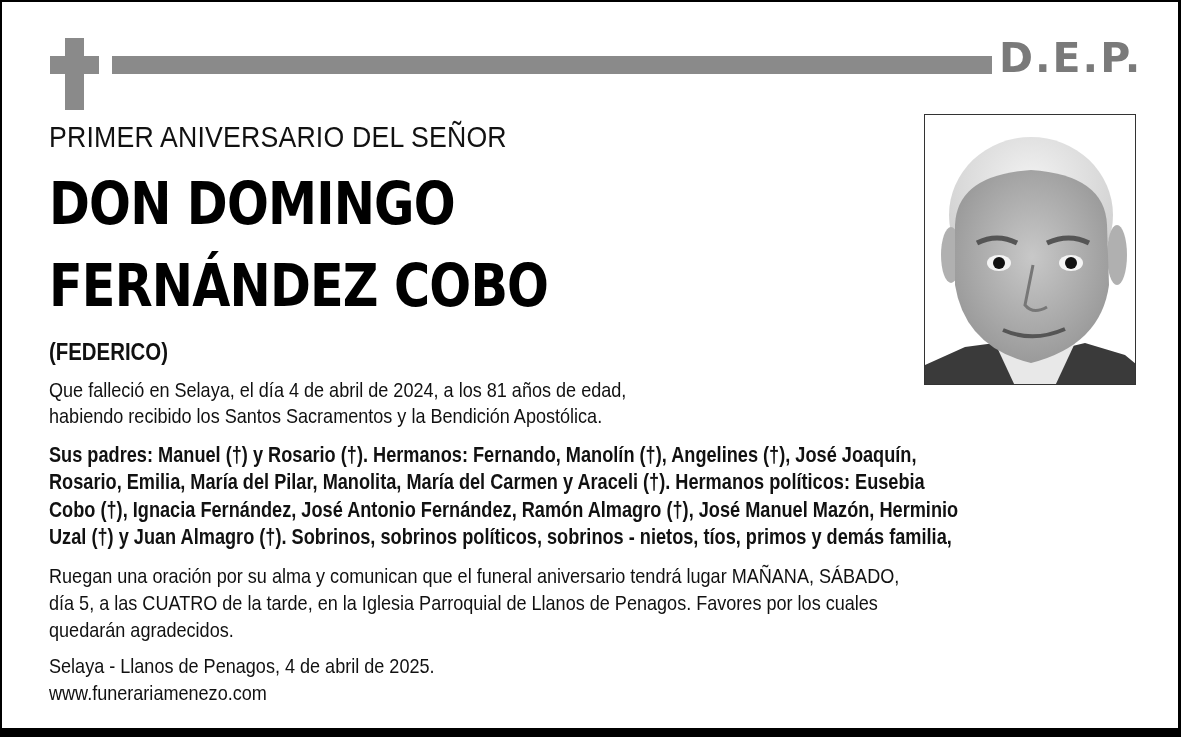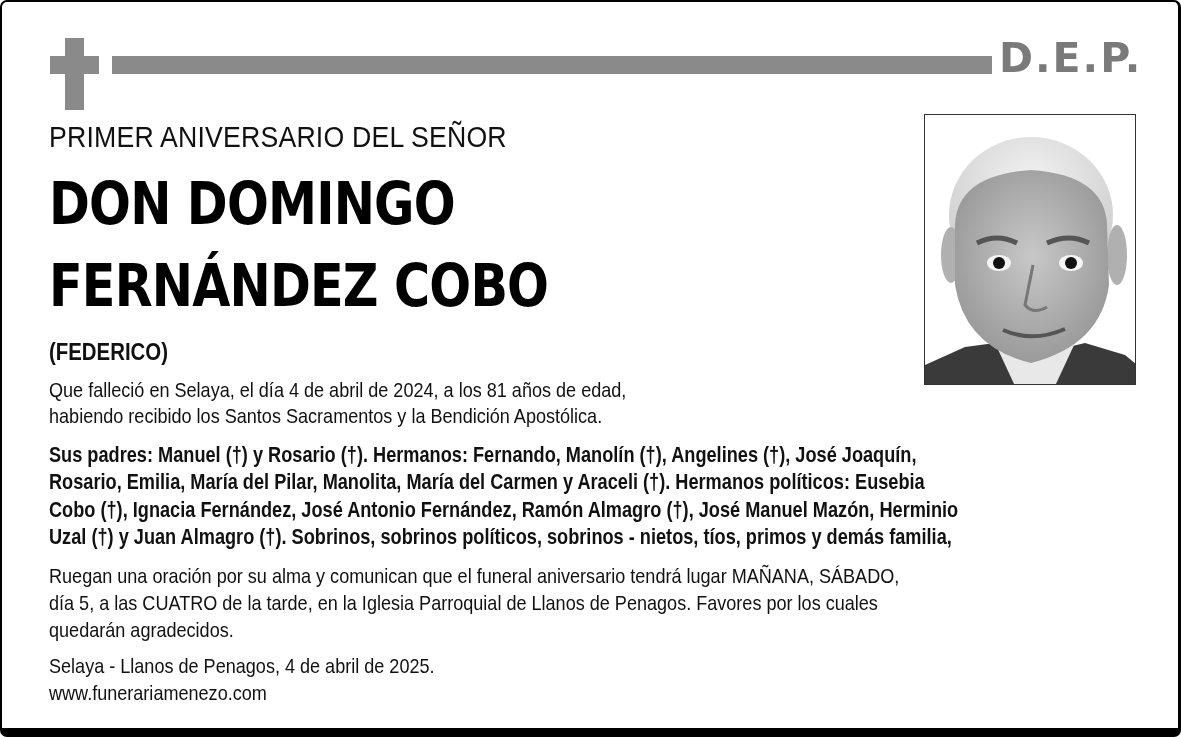--- a/index.html
+++ b/index.html
@@ -3,21 +3,20 @@
 <meta charset="utf-8">
 <style>
   html, body { margin: 0; padding: 0; background: #ffffff; }
   body { width: 1181px; height: 737px; overflow: hidden; position: relative; }
   .frame {
     position: absolute; left: 0; top: 0; width: 1181px; height: 737px;
     box-sizing: border-box;
     border-top: 2px solid #000; border-left: 2px solid #000;
     border-right: 3px solid #000; border-bottom: 9px solid #000;
     background: #fff;
-    border-radius: 7px;
   }
   .cross-v { position: absolute; left: 63px; top: 36px; width: 19px; height: 72px; background: #8a8a8a; }
   .cross-h { position: absolute; left: 48px; top: 54px; width: 49px; height: 18px; background: #8a8a8a; }
   .rule { position: absolute; left: 110px; top: 54px; width: 880px; height: 18px; background: #8a8a8a; }
   .dep {
     position: absolute; left: 997px; top: 32px;
     font-family: "DejaVu Sans", sans-serif; font-weight: bold;
     font-size: 41px; line-height: 48px; color: #7a7a7a; letter-spacing: 2px;
   }
   .photo {

